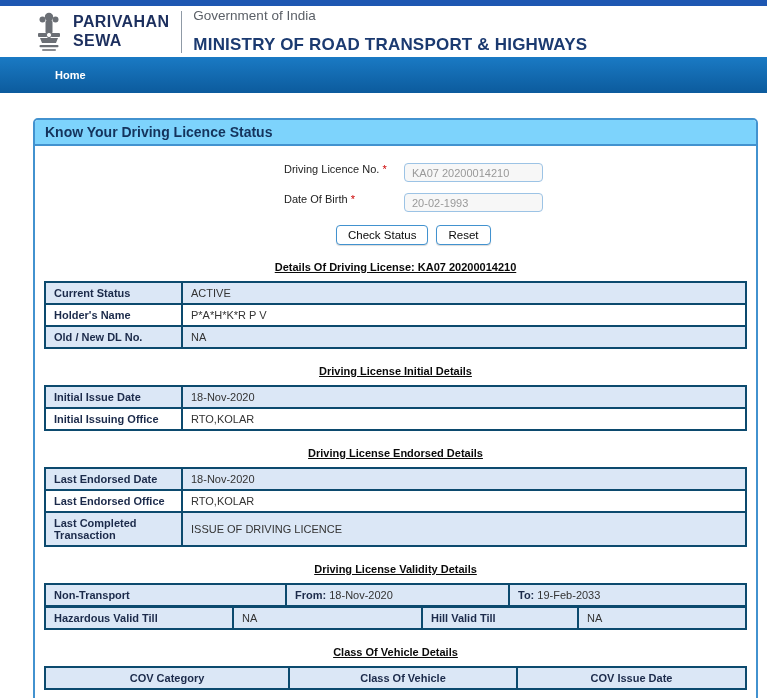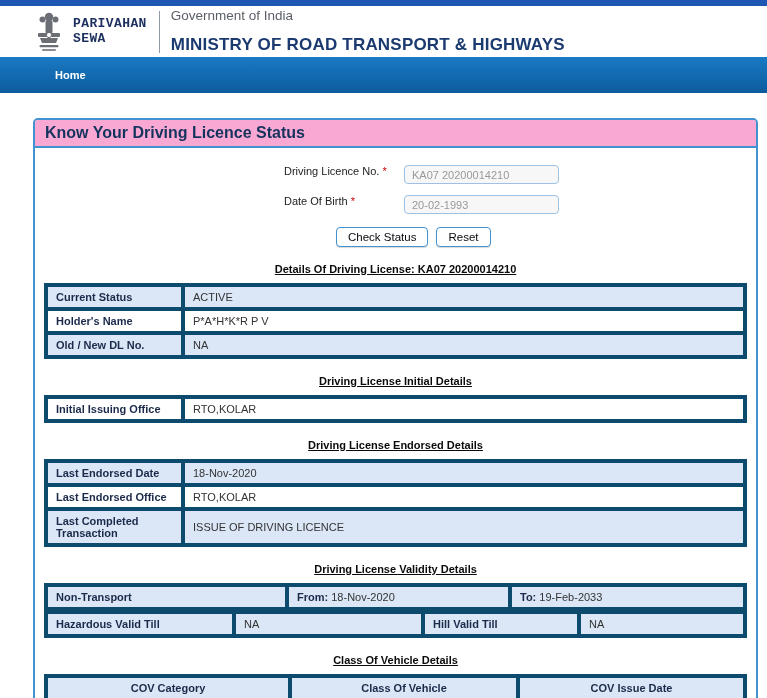--- a/index.html
+++ b/index.html
@@ -8,68 +8,68 @@
     width:767px; height:698px; overflow:hidden;
     background:#fff;
     font-family:"Liberation Sans", sans-serif;
     font-size:11px; color:#333;
   }
   
   .topbar { height:6px; background:#1e57b2; }
   .header-band { height:51px; background:#fff; display:flex; align-items:center; padding-left:33px; }
   .emblem-wrap { width:32px; height:44px; margin-right:8px; flex:0 0 auto; }
   .brand {
-    font-family:Liberation Mono, monospace; font-weight:bold;
-    color:#1c2f5e; font-size:13px; line-height:1.15; letter-spacing:.4px;
+    font-family:Liberation Sans, sans-serif; font-weight:bold;
+    color:#1c2f5e; font-size:16px; line-height:1.15; letter-spacing:.4px;
     margin-right:12px; white-space:nowrap;
   }
   .vline { width:1px; height:42px; background:#8f9aa6; margin-right:11px; }
   .gov-line { color:#5a5f66; font-size:13.5px; margin-bottom:12px; }
   .ministry-line { color:#1b3a70; font-weight:bold; font-size:17px; letter-spacing:.2px; }
   
   .navbar {
     height:36px; background:linear-gradient(#1a7ac4,#0c5b9d);
     display:flex; align-items:center; padding-left:55px;
   }
   .nav-link { color:#fff; font-size:11px; font-weight:bold; text-decoration:none; cursor:pointer; }
   
   .panel {
     margin:25px 8px 0 33px; width:725px; height:640px;
     border:2px solid #4292cf; border-radius:5px; background:#fff;
   }
   .panel-heading {
-    background:#f9a8d4; border-bottom:2px solid #4292cf;
+    background:#7dd3fc; border-bottom:2px solid #4292cf;
     border-radius:3px 3px 0 0; padding:4px 10px;
-    font-weight:bold; color:#14335c; font-size:16px;
+    font-weight:bold; color:#14335c; font-size:14px;
   }
   .panel-body { padding:6px 9px; }
   
   .form-row { display:flex; align-items:flex-start; margin-top:11px; }
   .form-label { margin-left:240px; width:120px; color:#222; font-size:11px; }
   .req { color:#cc0000; }
   .form-input {
-    width:155px; height:19px; border:1px solid #9cc3e5; border-radius:4px;
+    width:139px; height:19px; border:1px solid #9cc3e5; border-radius:4px;
     background:#f7f7f7; color:#999; font-size:11px; padding:1px 7px;
     font-family:"Liberation Sans", sans-serif;
   }
   .btn-row { margin:13px 0 4px 292px; }
   .btn {
     background:#fff; border:1px solid #4292cf; border-radius:4px;
     font-weight:normal; font-size:11.5px; color:#0a0a0a;
     padding:3px 11px; margin-right:5px; cursor:pointer;
     font-family:"Liberation Sans", sans-serif;
     box-shadow:0 1px 1px rgba(0,0,0,.15);
   }
   
   .section-heading {
     text-align:center; font-weight:bold; font-size:11px;
     text-decoration:underline; color:#0a0a0a; margin:16px 0 8px;
   }
   table.dl { border-collapse:collapse; width:100%; font-size:11px; border:1px solid #5b97c9; }
-  table.dl td, table.dl th { border:4px solid #0c4a6e; padding:4px 8px; height:12px; text-align:left; }
+  table.dl td, table.dl th { border:2px solid #0c4a6e; padding:4px 8px; height:12px; text-align:left; }
   td.lbl { font-weight:bold; color:#1b2a4a; }
   td.val { color:#333; }
   tr.alt { background:#dbe7f6; }
   table.dl th { font-weight:bold; color:#1b2a4a; text-align:center; background:#dbe7f6; }
   .stack-merge { margin-top:-1px; }
   b.kw { color:#1b2a4a; }
 </style>
 </head>
 <body>
 
@@ -152,20 +152,24 @@
     </tbody>
       </table>
 
     <div class="section-heading">Driving License Initial Details</div>
     <table class="dl">
       <colgroup>
           <col style="width:137px">
           <col>
         </colgroup>
       <tbody>
+          <tr class="alt">
+        <td class="lbl">Initial Issue Date</td>
+        <td class="val">18-Nov-2020</td>
+      </tr>
       <tr>
         <td class="lbl">Initial Issuing Office</td>
         <td class="val">RTO,KOLAR</td>
       </tr>
     </tbody>
       </table>
 
     <div class="section-heading">Driving License Endorsed Details</div>
     <table class="dl">
       <colgroup>

